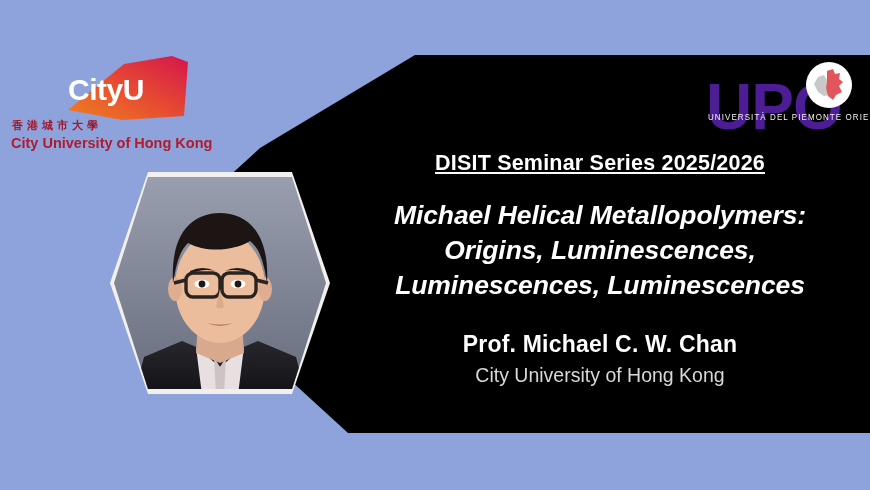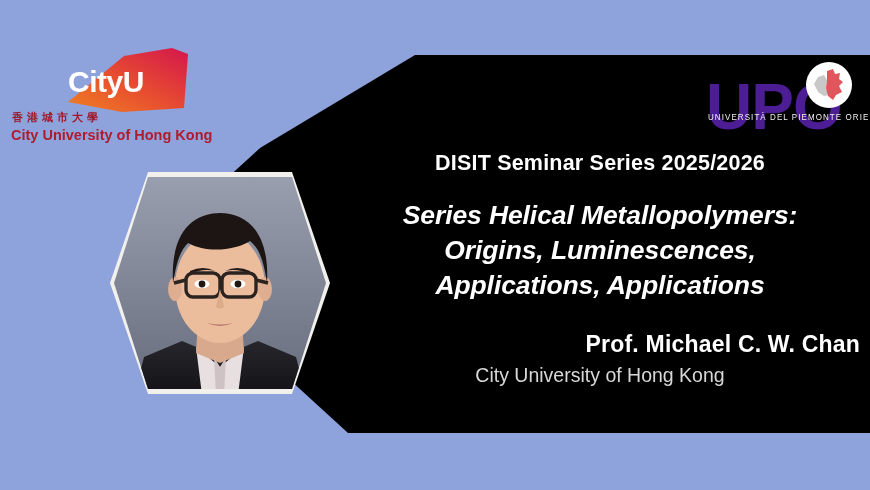--- a/index.html
+++ b/index.html
@@ -25,21 +25,21 @@
     height: 490px;
     background: #000000;
     clip-path: polygon(415px 55px, 870px 55px, 870px 433px, 348px 433px, 148px 250px, 260px 148px);
     z-index: 1;
   }
 
   
   #cityu-logo {
     position: absolute;
     left: 4px;
-    top: 48px;
+    top: 56px;
     width: 190px;
     height: 100px;
     z-index: 4;
   }
   #cityu-mark {
     position: absolute;
     left: 58px;
     top: 0px;
     width: 128px;
     height: 66px;
@@ -143,36 +143,36 @@
     z-index: 6;
     text-align: center;
     color: #ffffff;
   }
   #series-label {
     font-size: 21.5px;
     font-weight: bold;
     letter-spacing: 0.2px;
     line-height: 26px;
     margin-bottom: 22px;
+    text-decoration: underline;
   }
   #talk-title {
     font-size: 26.5px;
     font-weight: bold;
     font-style: italic;
     line-height: 35px;
     letter-spacing: -0.1px;
     margin-bottom: 26px;
   }
   .title-line { display: block; white-space: nowrap; }
   #speaker-name {
     font-size: 23px;
     font-weight: bold;
     line-height: 30px;
     letter-spacing: 0.2px;
-    text-align: right;
   }
   #speaker-affiliation {
     font-size: 19.5px;
     font-weight: normal;
     color: #d8d8d8;
     line-height: 26px;
     margin-top: 3px;
   }
 </style>
 </head>
@@ -269,21 +269,21 @@
         <path d="M110 118 L106 136 Q110 139 114 136 Z" fill="#dcab89"></path>
 
         <path d="M97 152 Q110 158 123 152 Q110 155 97 152 Z" fill="#b7756c"></path>
       </g>
     </svg>
   </div>
 
   <div id="seminar-text">
     <div id="series-label">DISIT Seminar Series 2025/2026</div>
     <div id="talk-title">
-      <span class="title-line">Series Helical Metallopolymers:</span>
+      <span class="title-line">Michael Helical Metallopolymers:</span>
       <span class="title-line">Origins, Luminescences,</span>
-      <span class="title-line">Applications, Applications</span>
+      <span class="title-line">Luminescences, Luminescences</span>
     </div>
     <div id="speaker-name">Prof. Michael C. W. Chan</div>
     <div id="speaker-affiliation">City University of Hong Kong</div>
   </div>
 
 </div>
 
 </body></html>

